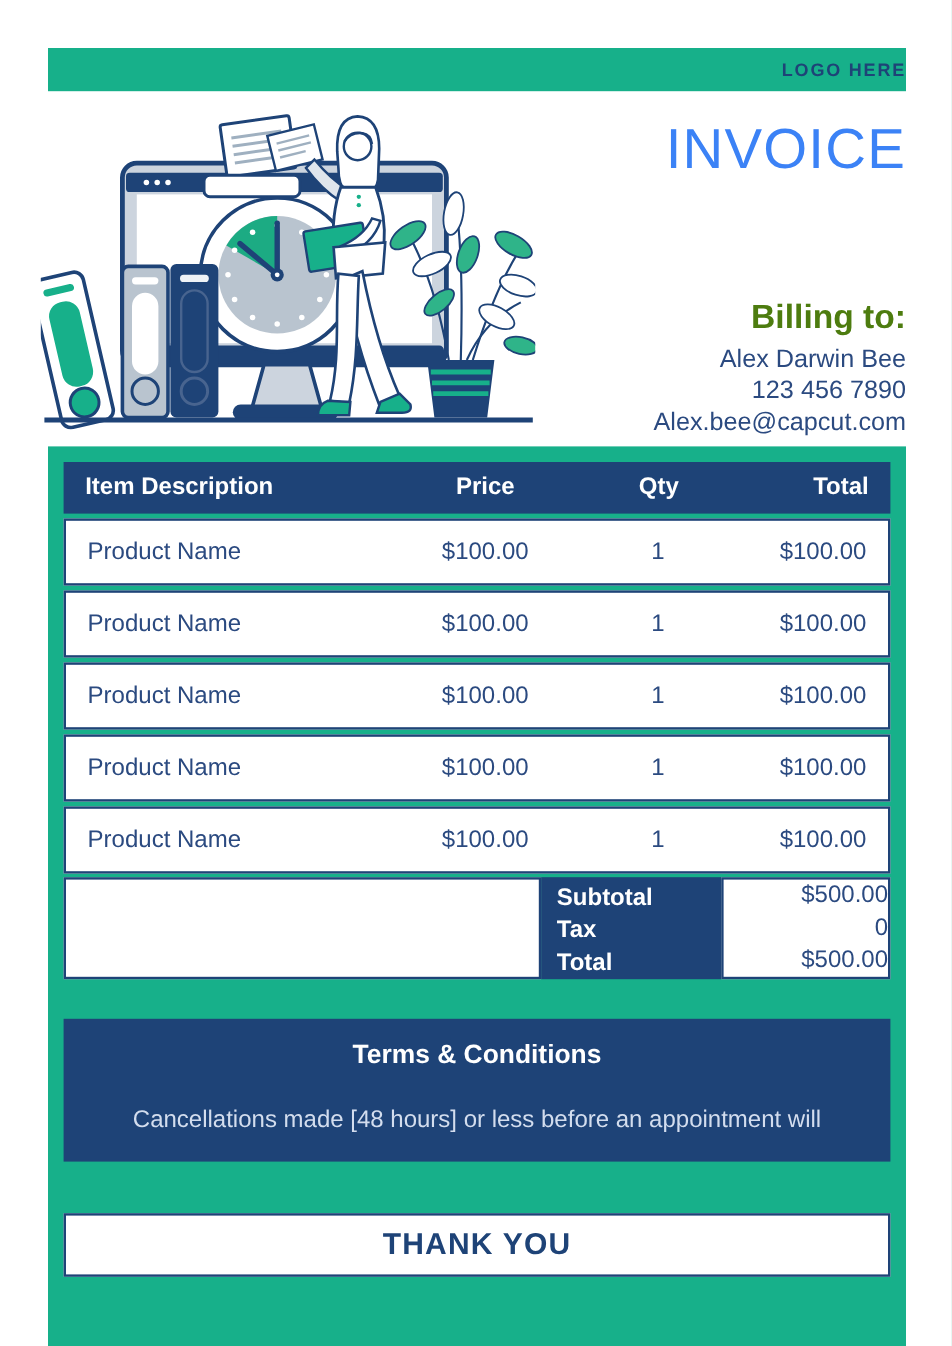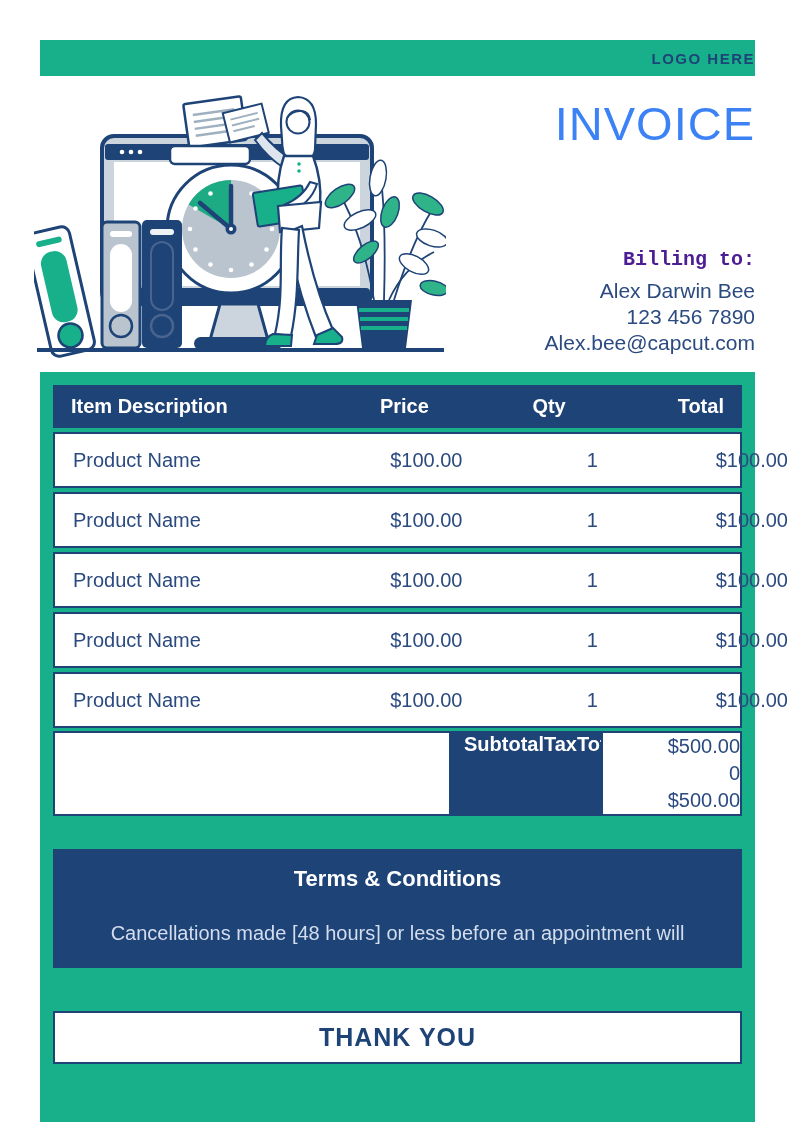--- a/index.html
+++ b/index.html
@@ -19,46 +19,46 @@
   }
   
   .illustration { position: absolute; left: 34px; top: 92px; width: 412px; height: 266px; }
   .invoice-title {
     position: absolute; top: 98px; right: 38px;
     color: #3b82f6; font-size: 47px; font-weight: 400; letter-spacing: 1px; line-height: 1.1;
   }
   .billing {
     position: absolute; top: 248px; right: 38px; text-align: right; color: #2b4a80;
   }
-  .billing .bill-head { font-size: 20px; font-weight: bold; color: #4c1d95; margin-bottom: 7px; font-family: Liberation Mono, monospace; }
+  .billing .bill-head { font-size: 28px; font-weight: bold; color: #4d7c0f; margin-bottom: 7px; }
   .billing .bill-line { font-size: 21px; line-height: 26px; }
   
   .green-panel {
     position: absolute; left: 40px; top: 372px; width: 715px; height: 896px;
     background: #17b08a; padding: 13px;
   }
   .grid4 { display: grid; grid-template-columns: 38% 26% 16% 20%; align-items: center; }
   .thead {
     background: #1e4377; height: 43px; color: #ffffff; font-weight: bold; font-size: 20px;
     margin-bottom: 2px;
   }
   .trow {
     background: #ffffff; height: 56px; border: 2px solid #1e4377; color: #2b4a80;
-    font-size: 20px; margin-top: 4px; gap: 22px;
+    font-size: 20px; margin-top: 4px;
   }
   .c-item  { text-align: left; padding-left: 18px; }
   .c-price { text-align: center; }
   .c-qty   { text-align: center; }
   .c-total { text-align: right; padding-right: 18px; }
   
   .summary { display: grid; grid-template-columns: 398px 150px 141px; margin-top: 3px; height: 85px; }
   .sum-empty  { background: #ffffff; border: 2px solid #1e4377; }
   .sum-labels {
     background: #1e4377; color: #ffffff; font-weight: bold; font-size: 20px;
-    display: flex; flex-direction: row; justify-content: flex-start; padding-left: 13px; line-height: 27px;
+    display: flex; flex-direction: column; justify-content: flex-end; padding-left: 13px; line-height: 27px;
   }
   .sum-values {
     background: #ffffff; border: 2px solid #1e4377; color: #2b4a80; font-size: 20px;
     display: flex; flex-direction: column; justify-content: center; text-align: right;
     line-height: 27px;
   }
   
   .terms {
     margin-top: 33px; background: #1e4377; color: #ffffff; text-align: center;
     padding: 17px 10px 21px 10px;

